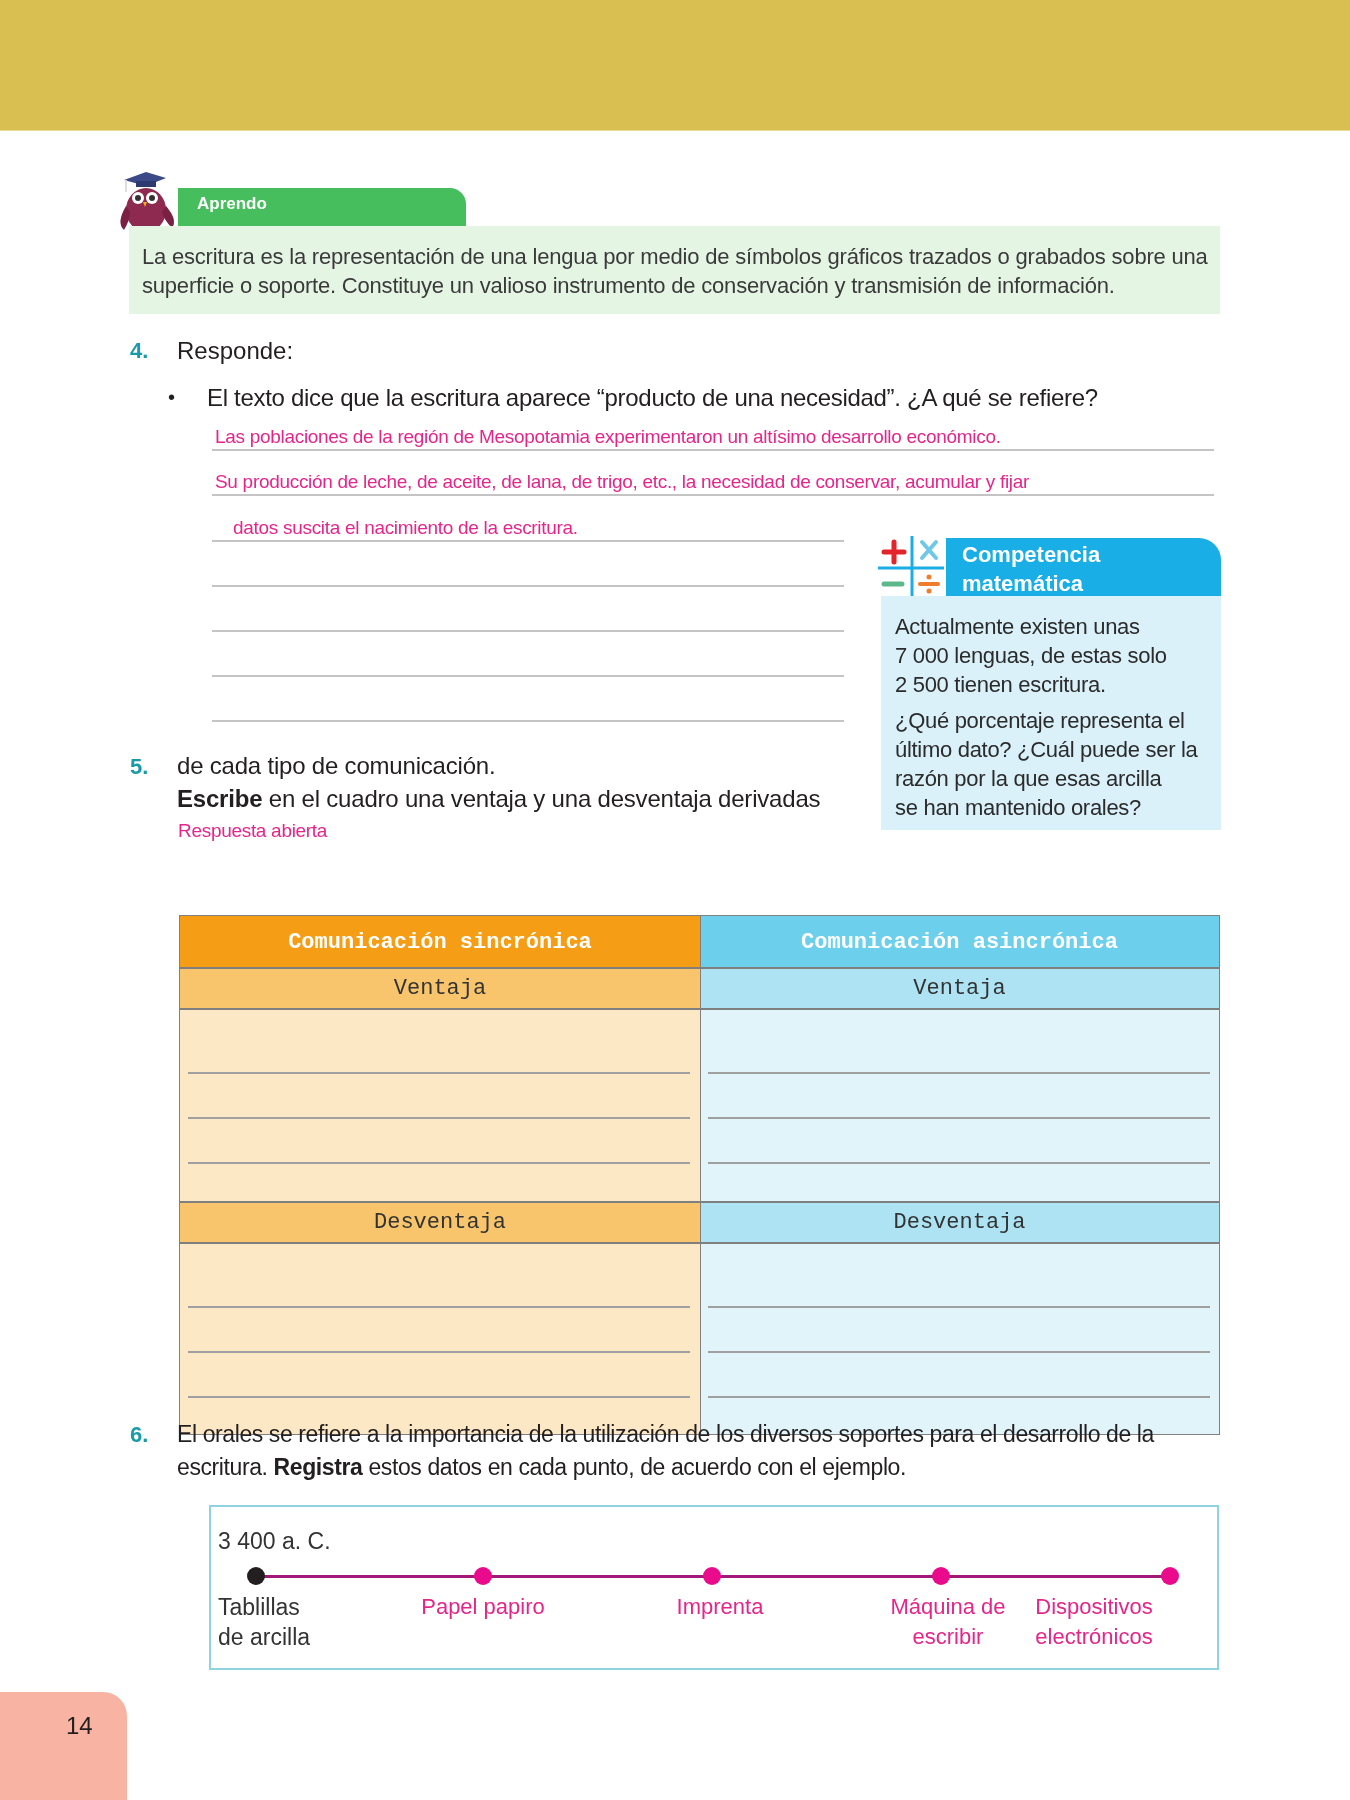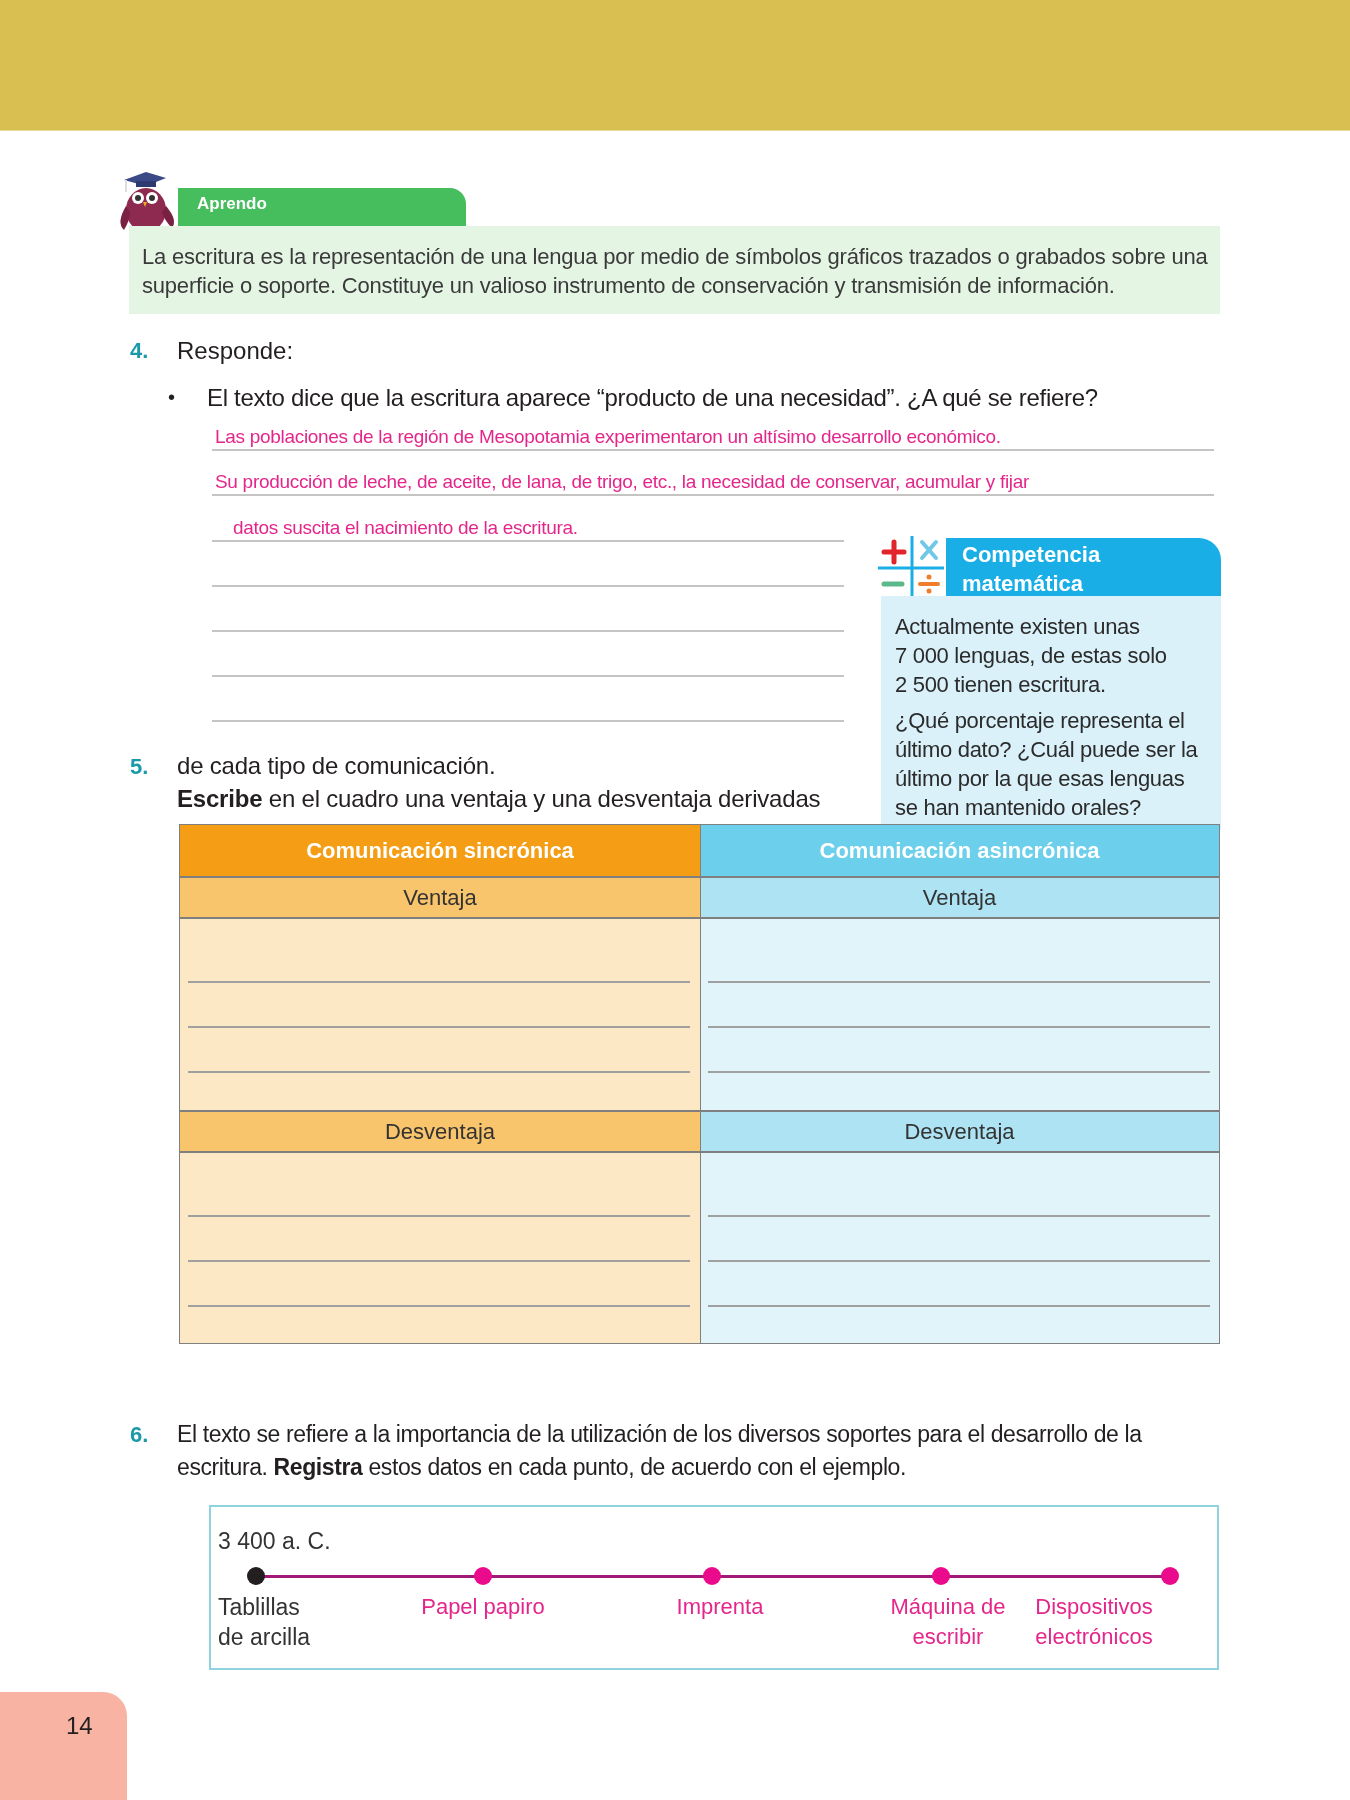--- a/index.html
+++ b/index.html
@@ -24,21 +24,21 @@
   .rule { position: absolute; height: 2px; background: #c4c4c4; }
 
   
   .comp-icon { position: absolute; left: 876px; top: 532px; width: 70px; height: 70px; }
   .comp-head { position: absolute; left: 946px; top: 538px; width: 275px; height: 58px; background: #1aaee6; border-radius: 0 22px 0 0; }
   .comp-title { position: absolute; left: 962px; top: 540px; color: #fff; font-weight: bold; font-size: 22px; line-height: 29px; }
   .comp-body { position: absolute; left: 881px; top: 596px; width: 340px; height: 234px; background: #daf1fa; }
   .comp-text { position: absolute; left: 895px; font-size: 22px; line-height: 29px; color: #2b2b2b; width: 320px; letter-spacing: -0.3px; }
 
   
-  .table { position: absolute; left: 179px; top: 824px; width: 1041px; height: 520px; border: 1px solid #808080; box-sizing: border-box; }
+  .table { position: absolute; left: 179px; top: 915px; width: 1041px; height: 520px; border: 1px solid #808080; box-sizing: border-box; font-family: Liberation Mono, monospace; }
   .cell { position: absolute; box-sizing: border-box; display: flex; align-items: center; justify-content: center; }
   .th-sync { background: #f59d14; color: #fff; font-weight: bold; font-size: 22px; }
   .th-async { background: #6ccfeb; color: #fff; font-weight: bold; font-size: 22px; }
   .sub-sync { background: #f9c56c; font-size: 22px; color: #333; }
   .sub-async { background: #ade3f2; font-size: 22px; color: #333; }
   .body-sync { background: #fde8c6; }
   .body-async { background: #e0f4f9; }
   .hline { position: absolute; height: 2px; background: #7f7f7f; }
   .vline { position: absolute; width: 1px; background: #808080; }
   .write { position: absolute; height: 2px; background: #a0a0a0; }
@@ -114,21 +114,21 @@
 </div>
 <div class="comp-body"></div>
 <div class="comp-text" style="top:612px;">
   <div>Actualmente existen unas</div>
   <div>7 000 lenguas, de estas solo</div>
   <div>2 500 tienen escritura.</div>
 </div>
 <div class="comp-text" style="top:706px;">
   <div>¿Qué porcentaje representa el</div>
   <div>último dato? ¿Cuál puede ser la</div>
-  <div>último por la que esas lenguas</div>
+  <div>razón por la que esas arcilla</div>
   <div>se han mantenido orales?</div>
 </div>
 
 <div class="qnum" style="left:130px; top:754px;">5.</div>
 <div class="qtext" style="left:177px; top:749px; width:680px; letter-spacing:-0.2px;">
   <div>de cada tipo de comunicación.</div>
   <div><span class="bold">Escribe</span><span> en el cuadro una ventaja y una desventaja derivadas</span></div>
 </div>
 <div class="answer" style="left:178px; top:820px;">Respuesta abierta</div>
 
@@ -160,21 +160,21 @@
   <div class="write" style="left:8px; top:390px; width:502px;"></div>
   <div class="write" style="left:8px; top:435px; width:502px;"></div>
   <div class="write" style="left:8px; top:480px; width:502px;"></div>
   <div class="write" style="left:528px; top:390px; width:502px;"></div>
   <div class="write" style="left:528px; top:435px; width:502px;"></div>
   <div class="write" style="left:528px; top:480px; width:502px;"></div>
 </div>
 
 <div class="qnum" style="left:130px; top:1422px;">6.</div>
 <div class="qtext" style="left:177px; top:1418px; width:1060px; font-size:23px; letter-spacing:-0.4px;">
-  <div>El texto se refiere a la importancia de la utilización de los diversos soportes para el desarrollo de la</div>
+  <div>El orales se refiere a la importancia de la utilización de los diversos soportes para el desarrollo de la</div>
   <div><span>escritura. </span><span class="bold">Registra</span><span> estos datos en cada punto, de acuerdo con el ejemplo.</span></div>
 </div>
 
 <div class="tl-box"></div>
 <div class="tl-date">3 400 a. C.</div>
 <div class="tl-line"></div>
 <div class="tl-dot first" style="left:247px;"></div>
 <div class="tl-dot" style="left:474px;"></div>
 <div class="tl-dot" style="left:703px;"></div>
 <div class="tl-dot" style="left:932px;"></div>

